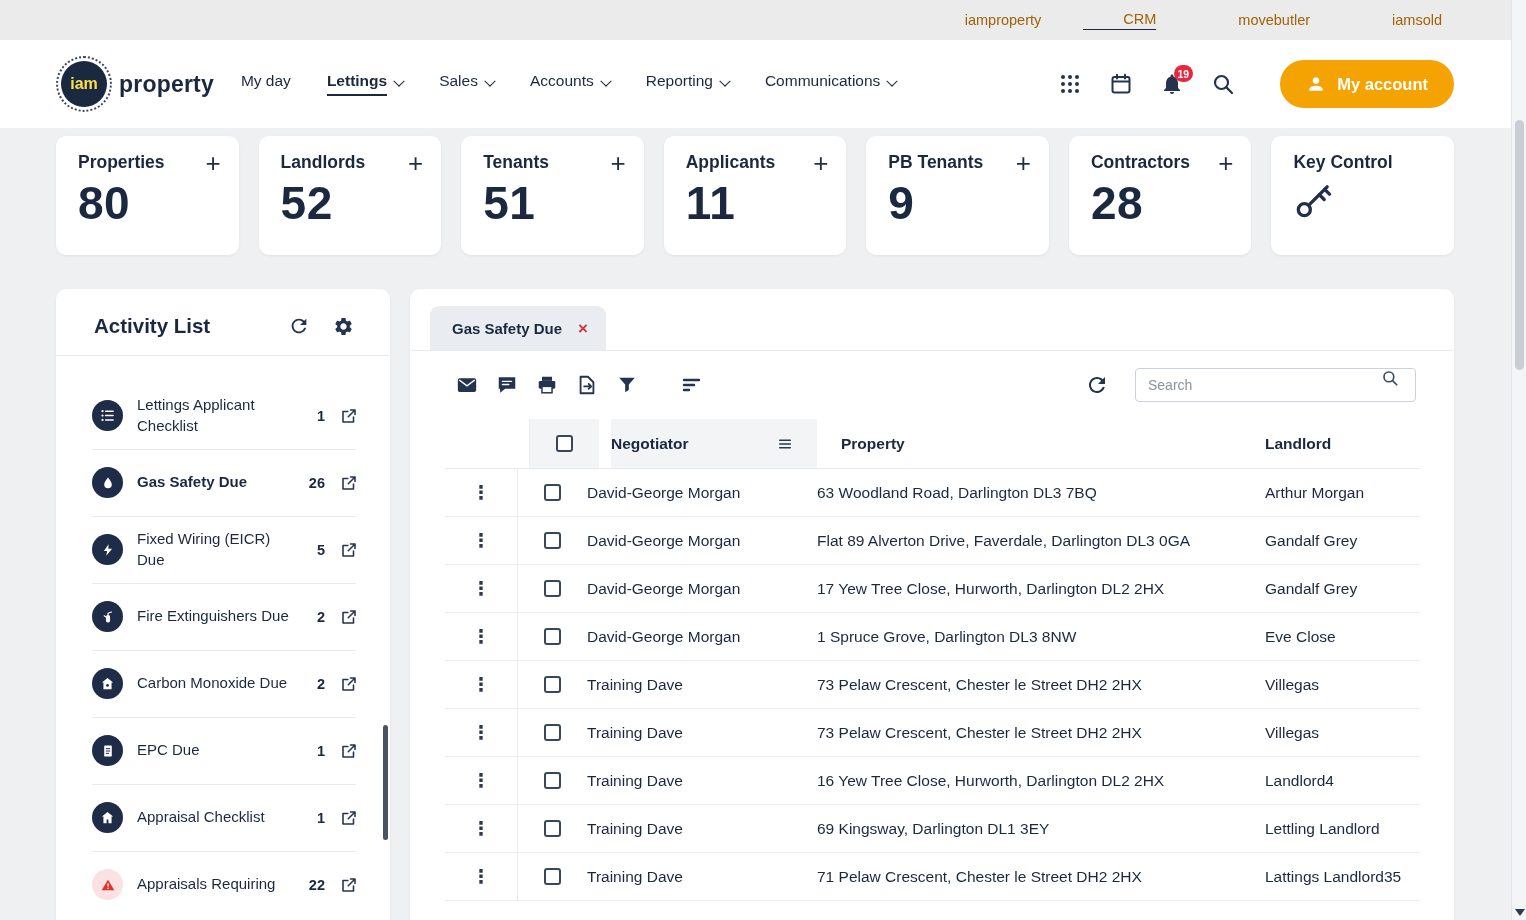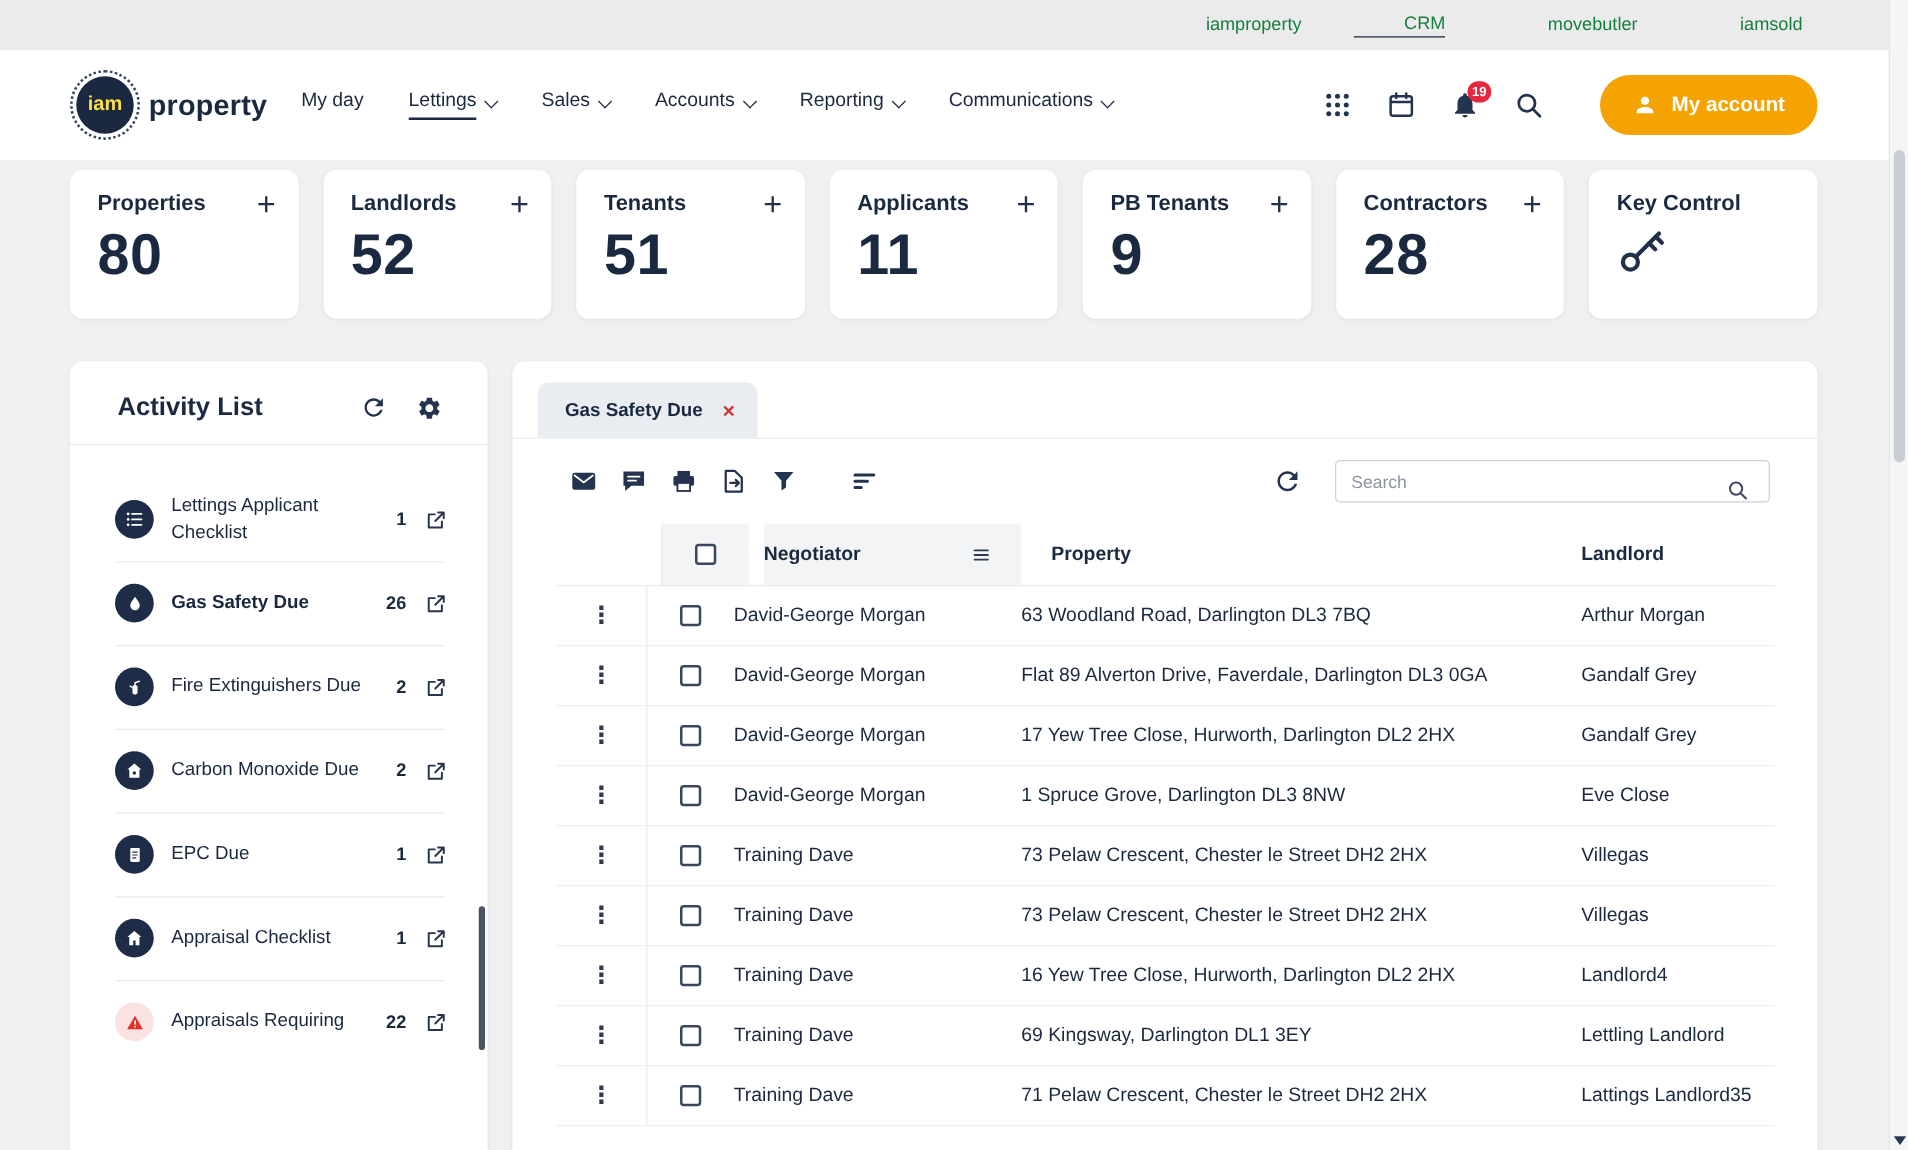--- a/index.html
+++ b/index.html
@@ -8,36 +8,36 @@
     font-family: "Liberation Sans", "DejaVu Sans", sans-serif;
     background:#eef0f2; color:#1b2940; position:relative;
   }
   svg { display:block; }
 
   
   .topbar {
     height:40px; background:#ebebec; display:flex; justify-content:flex-end;
     align-items:center; gap:42px; padding-right:84px; font-size:14.5px;
   }
-  .topbar a { color:#15803d; text-decoration:none; cursor:pointer;padding-left:40px; }
+  .topbar a { color:#a16207; text-decoration:none; cursor:pointer;padding-left:40px; }
   .topbar a.active { border-bottom:1.5px solid #1b2940; padding-bottom:2px; }
 
   
   .header { height:88px; background:#fff; display:flex; align-items:center; padding:0 72px 0 56px; }
   .logo { display:flex; align-items:center; cursor:pointer; }
   .logo-ring { border:2px dotted #35445f; border-radius:50%; padding:3px; }
   .logo-circle {
     width:46px; height:46px; border-radius:50%; background:#1b2940; color:#fde047;
     display:flex; align-items:center; justify-content:center; font-size:16px; font-weight:700;
   }
   .logo-word { font-size:23px; font-weight:700; margin-left:7px; letter-spacing:.2px; }
   .nav { display:flex; align-items:center; gap:36px; margin-left:27px; font-size:15.5px; }
   .nav-item { display:flex; align-items:center; gap:8px; cursor:pointer; white-space:nowrap; }
   .nav-item .lbl { padding-bottom:4px; border-bottom:2px solid transparent; }
-  .nav-item.active .lbl { border-bottom-color:#1b2940; }
+  .nav-item.active .lbl { border-bottom-color:#1b2940;font-weight:bold; }
   .chev { width:8px; height:8px; border-right:1.8px solid #1b2940; border-bottom:1.8px solid #1b2940;
           transform:rotate(45deg) translate(-2px,-2px); }
   .hicons { margin-left:auto; display:flex; align-items:center; gap:27px; }
   .hicon { cursor:pointer; position:relative; color:#243350; }
   .badge {
     position:absolute; top:-7px; right:-9px; min-width:17px; height:17px; padding:0 4px;
     background:#e8273f; color:#fff; border-radius:9px; font-size:10.5px; font-weight:700;
     display:flex; align-items:center; justify-content:center;
   }
   .account-btn {
@@ -100,22 +100,22 @@
     gap:16px; padding:0 18px 0 22px; font-size:15px; font-weight:700; cursor:pointer;
   }
   .tab-close { color:#cf3535; font-size:17px; font-weight:700; cursor:pointer; line-height:1; }
 
   .toolbar { height:68px; display:flex; align-items:center; padding:0 38px 0 46px; }
   .tb-icon { margin-right:18px; color:#243350; cursor:pointer; }
   .tb-icon.sep { margin-left:24px; }
   .tb-spacer { flex:1; }
   .tb-refresh { margin-right:26px; color:#243350; cursor:pointer; }
   .searchbox {
-    width:348px; height:34px; border:1px solid #cbd1d8; border-radius:4px;
-    display:flex; align-items:flex-end; padding-right:16px; background:#fff;
+    width:281px; height:34px; border:1px solid #cbd1d8; border-radius:4px;
+    display:flex; align-items:flex-start; padding-right:16px; background:#fff;
   }
   .searchbox input {
     flex:1; border:none; outline:none; height:100%; padding:0 8px 0 12px;
     font-size:14px; color:#1b2940; background:transparent; font-family:"Liberation Sans", sans-serif;
   }
   .searchbox input::placeholder { color:#8a93a0; }
   .searchbox .mag { color:#3c4a63; }
 
   
   .table { margin:0 34px 0 35px; }
@@ -338,20 +338,34 @@
         </span>
         <span class="act-label">Gas Safety Due</span>
         <span class="act-count">26</span>
         <span class="act-ext">
             <svg width="18" height="18">
               <use href="#sym-ext"></use>
             </svg>
           </span>
       </div>
 
+      <div class="act-item">
+        <span class="act-ico">
+          <svg width="14" height="14" viewBox="0 0 24 24">
+              <polygon points="13,2 5,13.5 10.5,13.5 9,22 19,10 12.5,10" fill="#fff"></polygon>
+            </svg>
+        </span>
+        <span class="act-label">Fixed Wiring (EICR) Due</span>
+        <span class="act-count">5</span>
+        <span class="act-ext">
+            <svg width="18" height="18">
+              <use href="#sym-ext"></use>
+            </svg>
+          </span>
+      </div>
 
       <div class="act-item">
         <span class="act-ico">
           <svg width="14" height="14" viewBox="0 0 24 24">
             <rect x="8.5" y="8.5" width="7" height="13" rx="3" fill="#fff"></rect>
             <path d="M12 8.5V5.5M12 5.5l6-2" stroke="#fff" stroke-width="2" stroke-linecap="round"></path>
             <path d="M8.5 12l-3-2" stroke="#fff" stroke-width="2" stroke-linecap="round"></path>
           </svg>
         </span>
         <span class="act-label">Fire Extinguishers Due</span>

